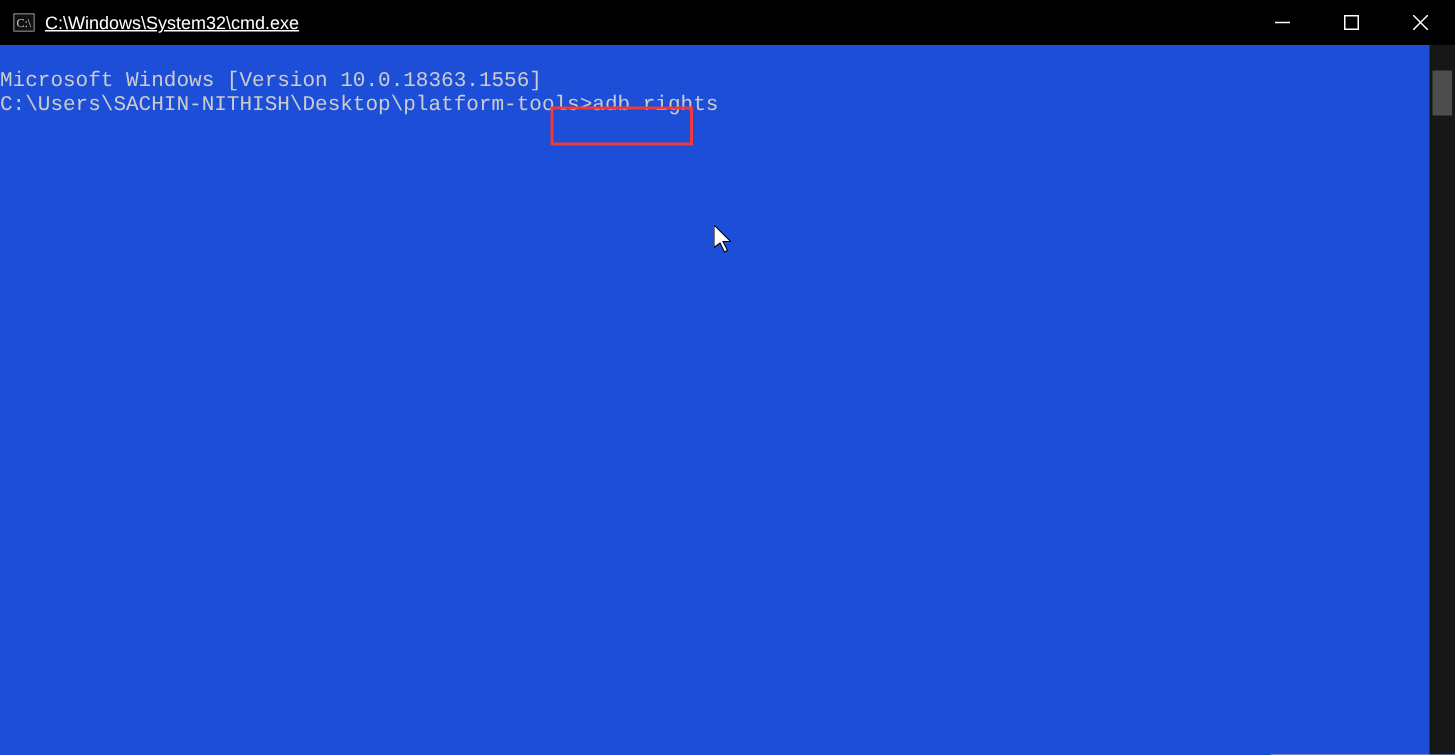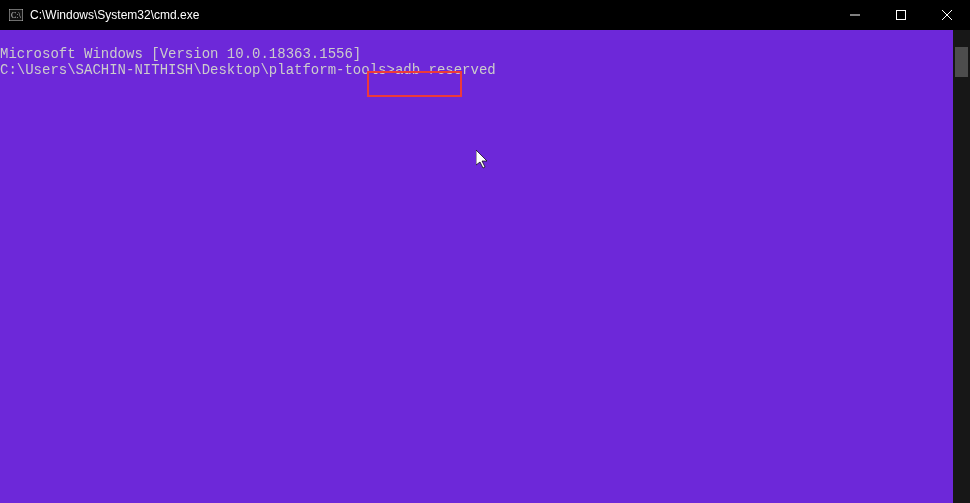--- a/index.html
+++ b/index.html
@@ -21,40 +21,40 @@
     }
     .titlebar-icon {
       width: 16px;
       height: 16px;
       margin-left: 8px;
       margin-right: 6px;
       display: inline-flex;
       align-items: center;
       justify-content: center;
     }
-    .titlebar-title { flex: 0 0 auto; }
+    .titlebar-title { flex: 0 0 auto; text-decoration: underline; }
     .titlebar-spacer { flex: 1; }
     .win-controls { display: flex; height: 100%; }
     .win-btn {
       width: 46px;
       height: 30px;
       display: flex;
       align-items: center;
       justify-content: center;
       color: #fff;
       cursor: default;
     }
     .win-btn svg { display: block; }
     .console-area {
       position: absolute;
       top: 30px;
       left: 0;
       right: 0;
       bottom: 0;
-      background: #6d28d9;
+      background: #1d4ed8;
       color: #ccc;
       font-family: Consolas, "Courier New", monospace;
       font-size: 14px;
       line-height: 16px;
       white-space: pre;
       overflow: hidden;
       padding-left: 0;
     }
     .console-line { display: block; }
     .highlight-box {
@@ -110,21 +110,21 @@
       <div class="win-btn">
         <svg width="10" height="10" viewBox="0 0 10 10">
           <line x1="0" y1="0" x2="10" y2="10" stroke="#fff" stroke-width="1"></line>
           <line x1="10" y1="0" x2="0" y2="10" stroke="#fff" stroke-width="1"></line>
         </svg>
       </div>
     </div>
   </div>
 
   <div class="console-area">
-<span class="console-line">Microsoft Windows [Version 10.0.18363.1556]</span><span class="console-line"></span><span class="console-line"><span>C:\Users\SACHIN-NITHISH\Desktop\platform-tools&gt;</span><span>adb reserved</span></span>
+<span class="console-line">Microsoft Windows [Version 10.0.18363.1556]</span><span class="console-line"></span><span class="console-line"><span>C:\Users\SACHIN-NITHISH\Desktop\platform-tools&gt;</span><span>adb rights</span></span>
   </div>
 
   <div class="scrollbar">
     <div class="scrollbar-thumb" id="scroll-thumb" style="top: 17px; height: 30px;"></div>
   </div>
 
   <div class="highlight-box" id="hl-box" style="top: 71px; left: 367px; width: 95px; height: 26px;"></div>
 
   <div class="cursor-ptr" id="cursor-el" style="left: 476px; top: 150px;">
     <svg width="14" height="20" viewBox="0 0 14 20">

